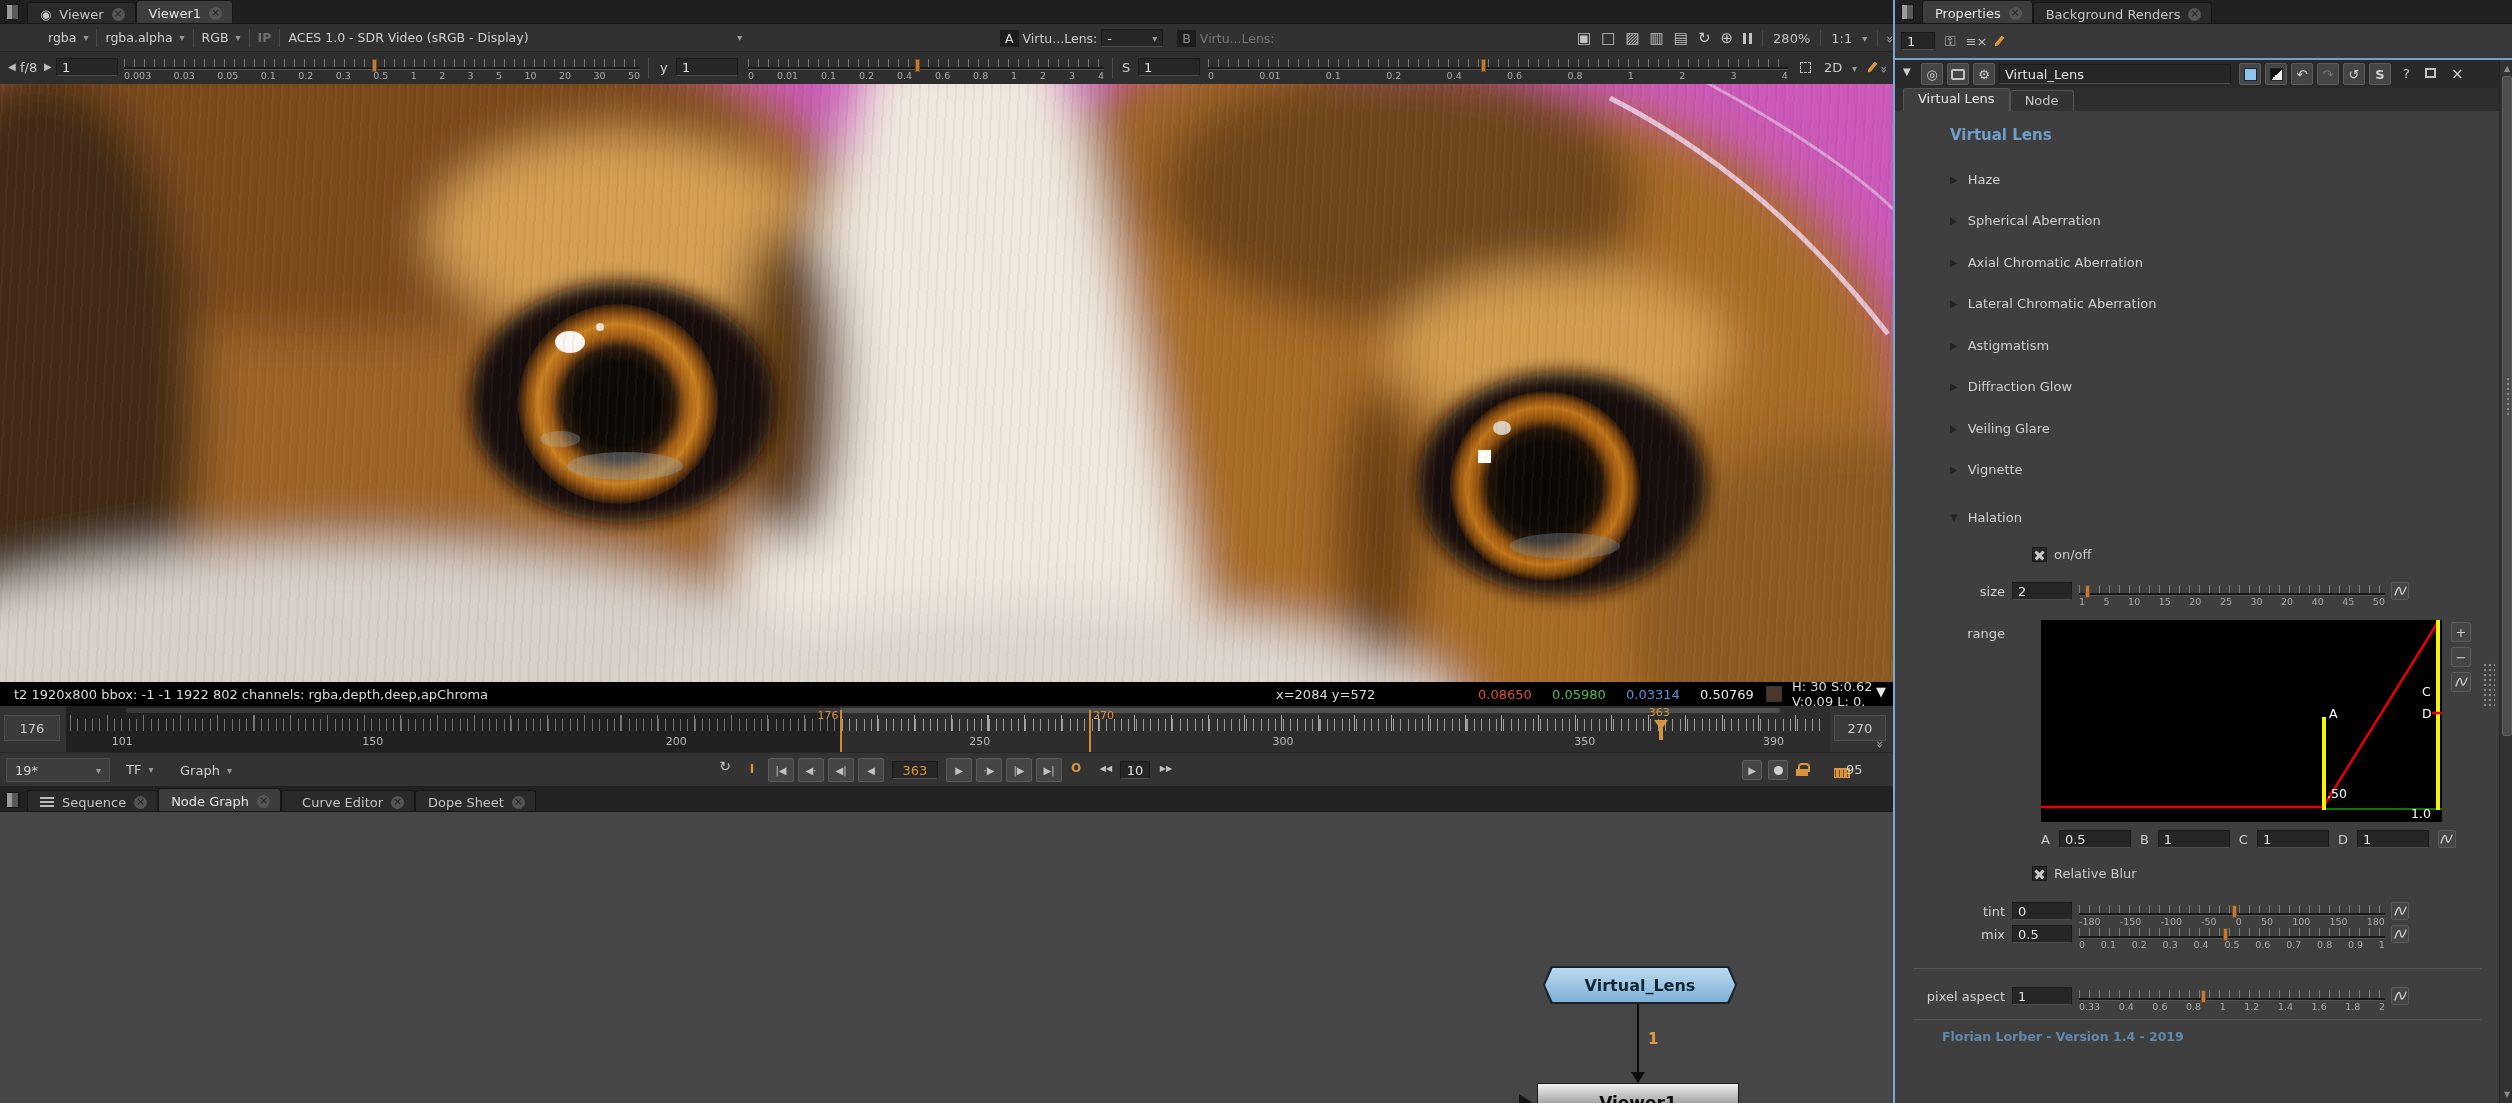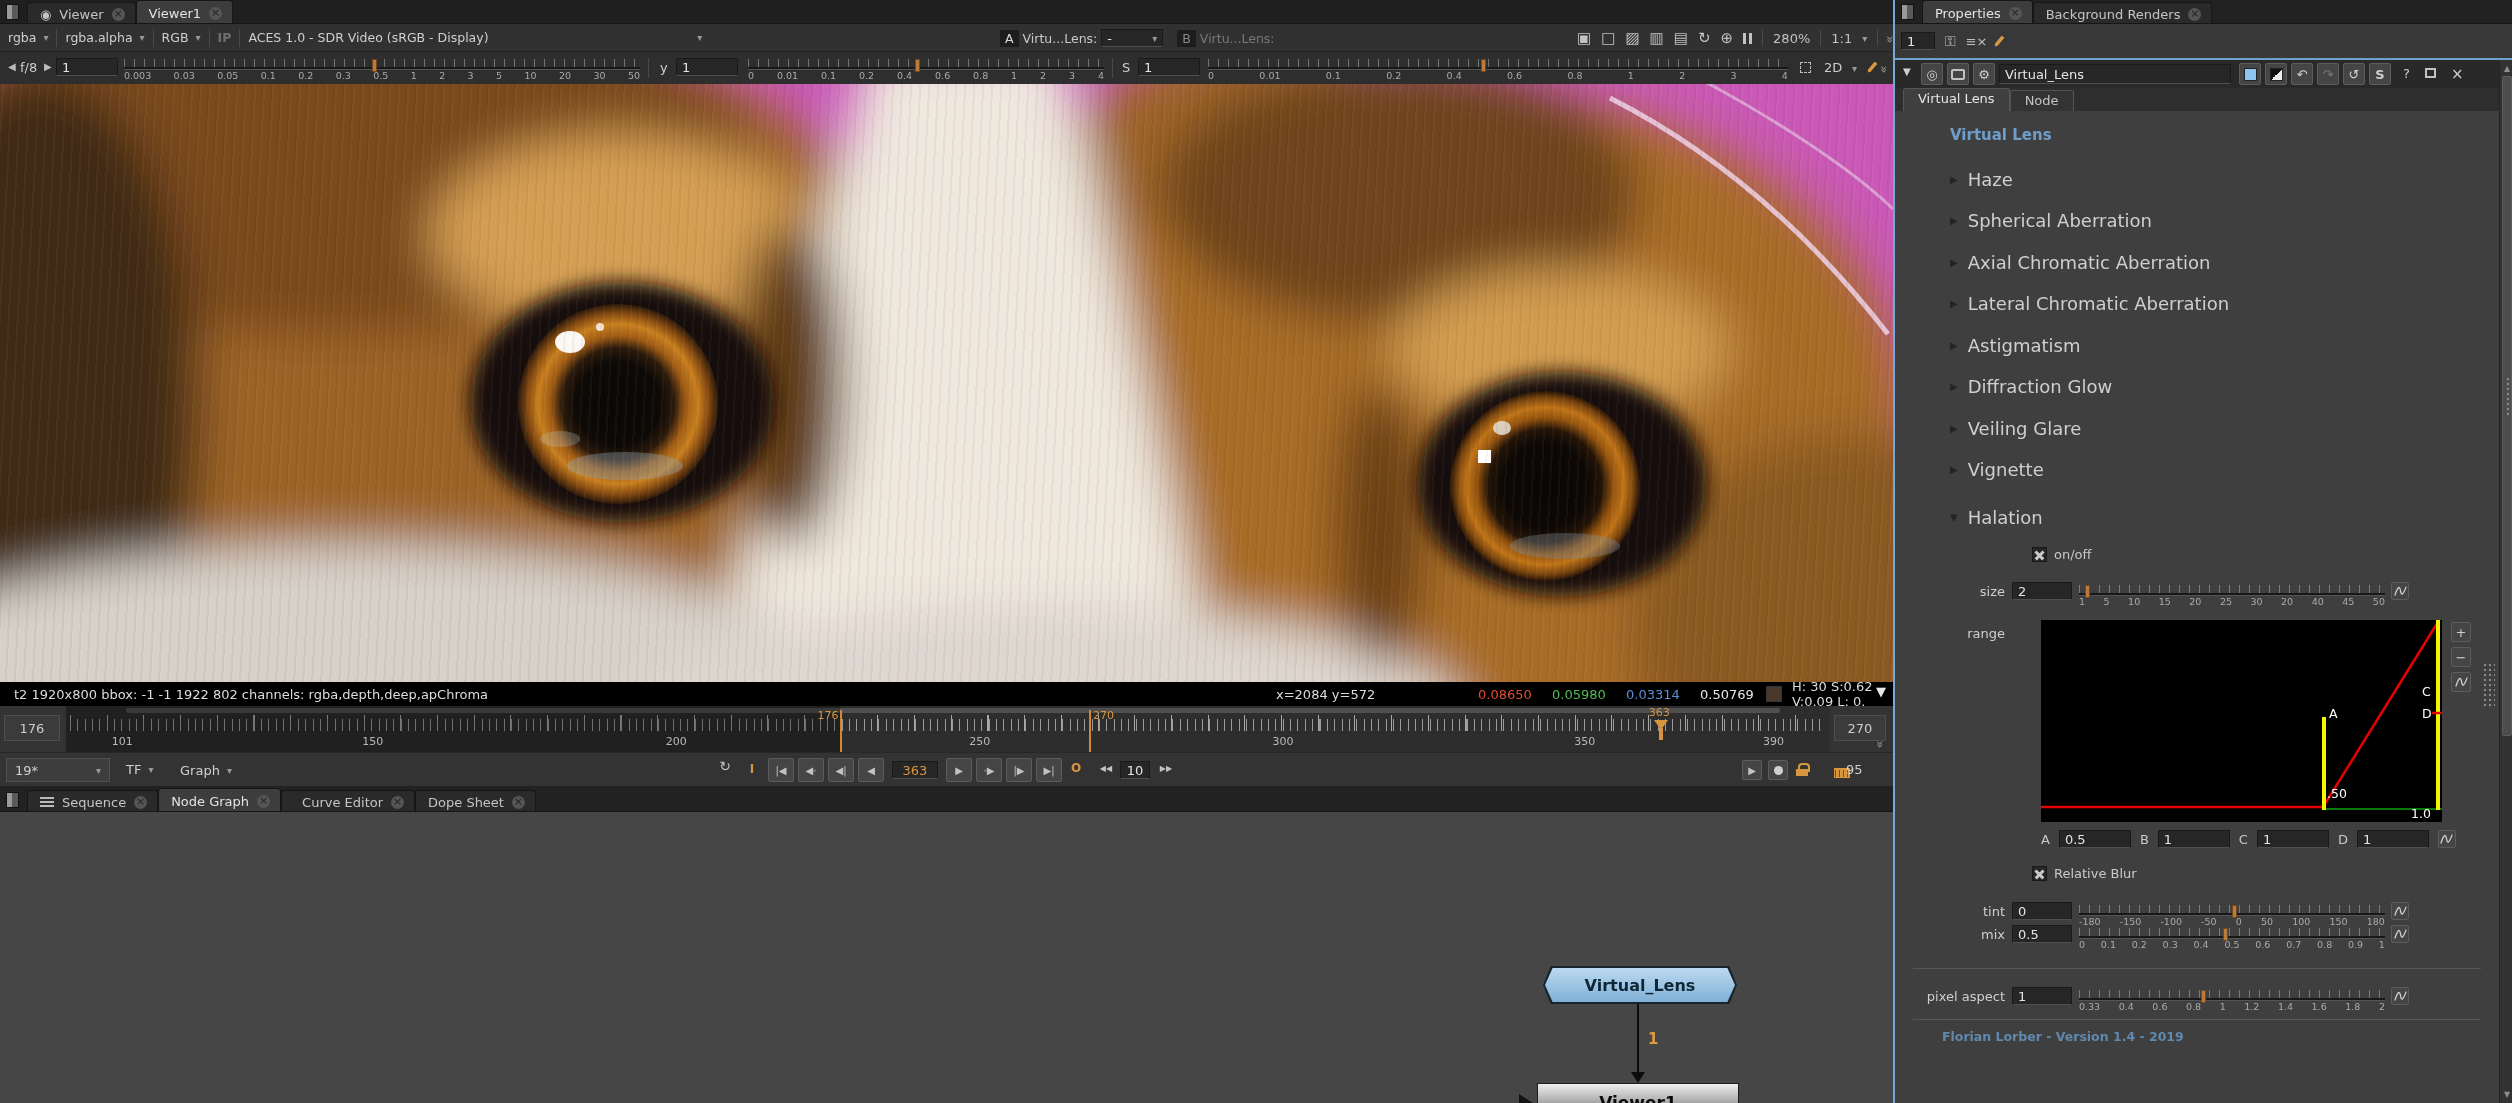--- a/index.html
+++ b/index.html
@@ -44,21 +44,21 @@
   .checkbox { width:15px; height:15px; background:#262626; border:1px solid #191919;
     position:relative; }
   .checkbox.checked::before, .checkbox.checked::after { content:""; position:absolute;
     left:1px; top:6px; width:11px; height:2.6px; background:#c9c9c9; }
   .checkbox.checked::before { transform:rotate(45deg); }
   .checkbox.checked::after { transform:rotate(-45deg); }
 
   
   #viewer-pane { left:0; top:0; width:1893px; height:786px; background:#303030; }
   #vtoolbar1 { left:0; top:24px; width:100%; height:28px; background:#313131;
-    display:flex; align-items:center; border-bottom:1px solid #232323; font-size:12.5px; }
+    display:flex; align-items:center; border-bottom:1px solid #232323; font-size:12.5px;padding-left:40px; }
   .dd { display:flex; align-items:center; gap:7px; padding:0 8px; color:#cfcfcf; height:100%; }
   #vtoolbar2 { left:0; top:52px; width:100%; height:32px; background:#2e2e2e; }
   .t2lbl { position:absolute; top:8px; color:#ccc; font-size:13px; }
   .stepper { position:absolute; top:9px; color:#bbb; font-size:10px; }
   #vimage { left:0; top:84px; width:1893px; height:598px; background:#000; overflow:hidden; }
   #vimage svg { width:100%; height:100%; display:block; }
   #fur-texture { left:0; top:84px; width:1893px; height:598px; pointer-events:none;
     background:repeating-linear-gradient(93deg, rgba(50,25,5,.05) 0 2px,
       rgba(255,230,180,.04) 2px 4px, transparent 4px 9px); }
   #vstatus { left:0; top:682px; width:1893px; height:24px; background:#000; color:#dcdcdc;
@@ -125,21 +125,21 @@
     display:flex; align-items:flex-end; padding-left:8px; }
   .ptab { height:21px; padding:2px 14px 0; border:1px solid #555; border-bottom:none;
     border-radius:3px 3px 0 0; background:#333; color:#c4c4c4; }
   .ptab.active { background:#3f3f3f; color:#e6e6e6; height:23px; }
   #pcontent { position:absolute; left:0; top:111px; width:604px; bottom:0; background:#3f3f3f; }
   #ptitle { position:absolute; left:55px; top:15px; color:#6e9ec9; font-size:15px;
     font-weight:bold; }
   .pgroups { position:absolute; left:55px; top:58px; }
   .pgroup { height:20px; margin-bottom:21.5px; display:flex; align-items:center; gap:10px; }
   .tri { color:#242424; font-size:10px; }
-  .pgroup-label, .grouplabel { color:#cfcfcf; font-size:18px; }
+  .pgroup-label, .grouplabel { color:#cfcfcf; font-size:13px; }
   .plabel { position:absolute; left:0; width:110px; text-align:right; color:#cfcfcf; top:3px; }
   .prow { position:absolute; left:0; right:0; height:30px; }
   .prow .field { position:absolute; left:117px; width:60px; top:1px; }
   .prow .slider { left:184px; width:306px; top:0; height:30px; }
   .prow .anim { position:absolute; left:496px; top:1px; }
   #curvebox { position:absolute; left:146px; top:509px; width:401px; height:202px;
     background:#000; }
   #curvebox svg { position:absolute; left:0; top:0; }
   .cvlbl { position:absolute; color:#fff; font-size:12.5px; }
   .curvebtns { position:absolute; left:556px; width:20px; height:20px; }

